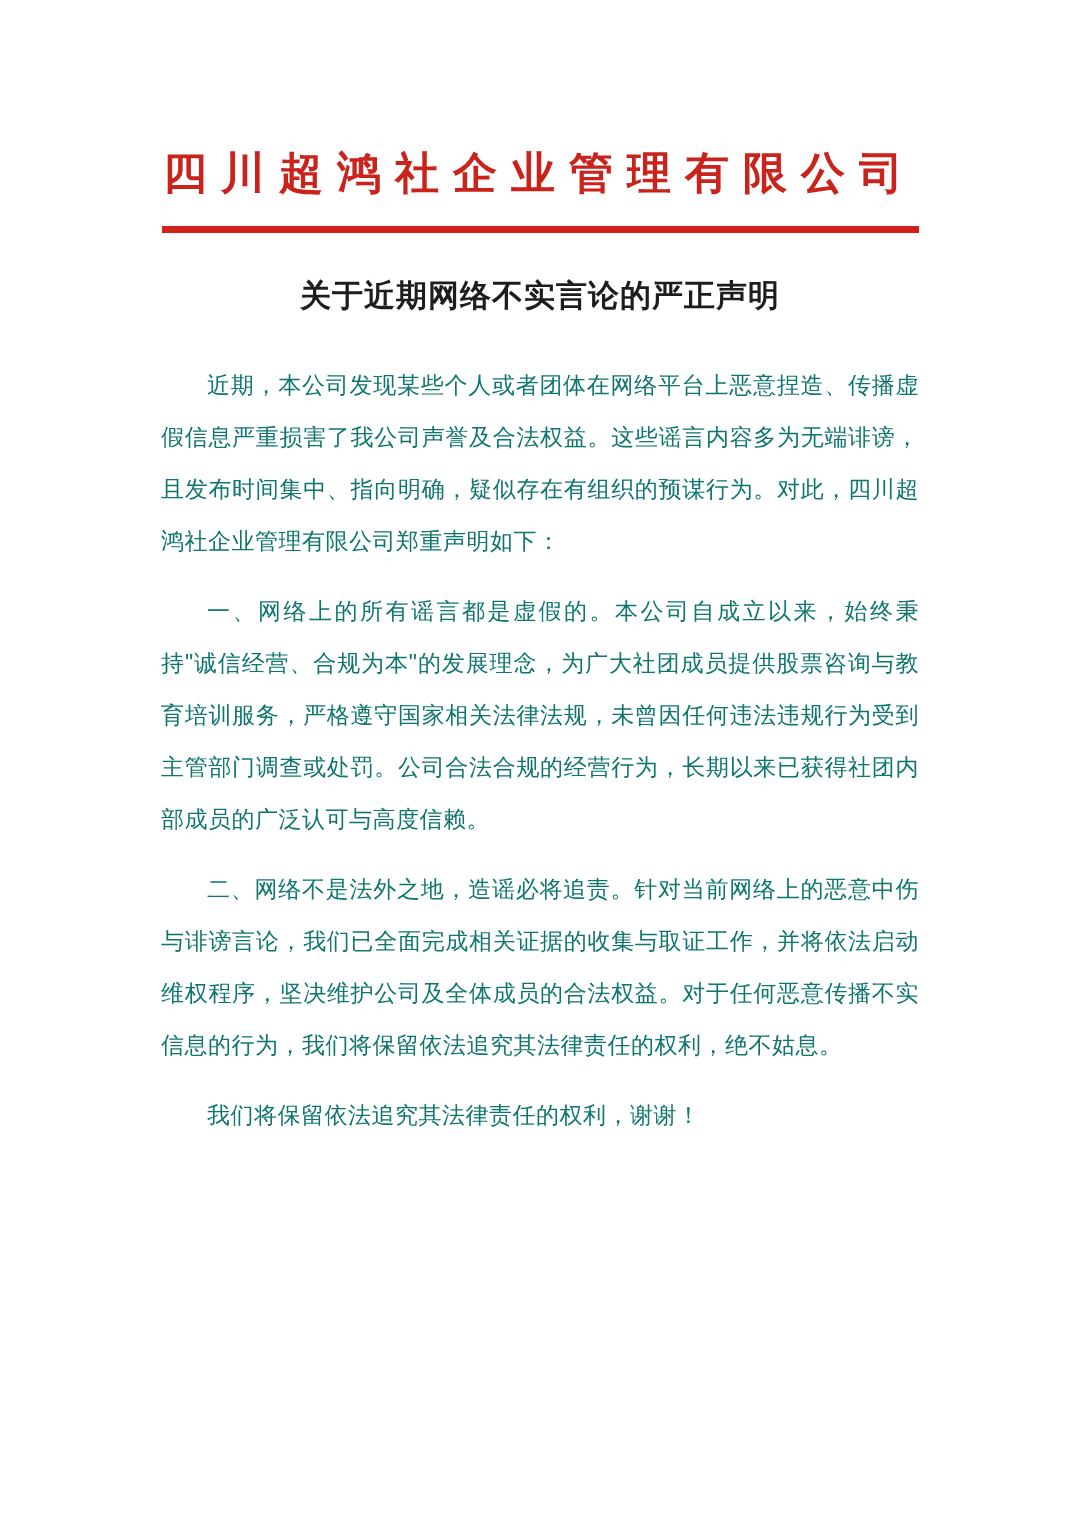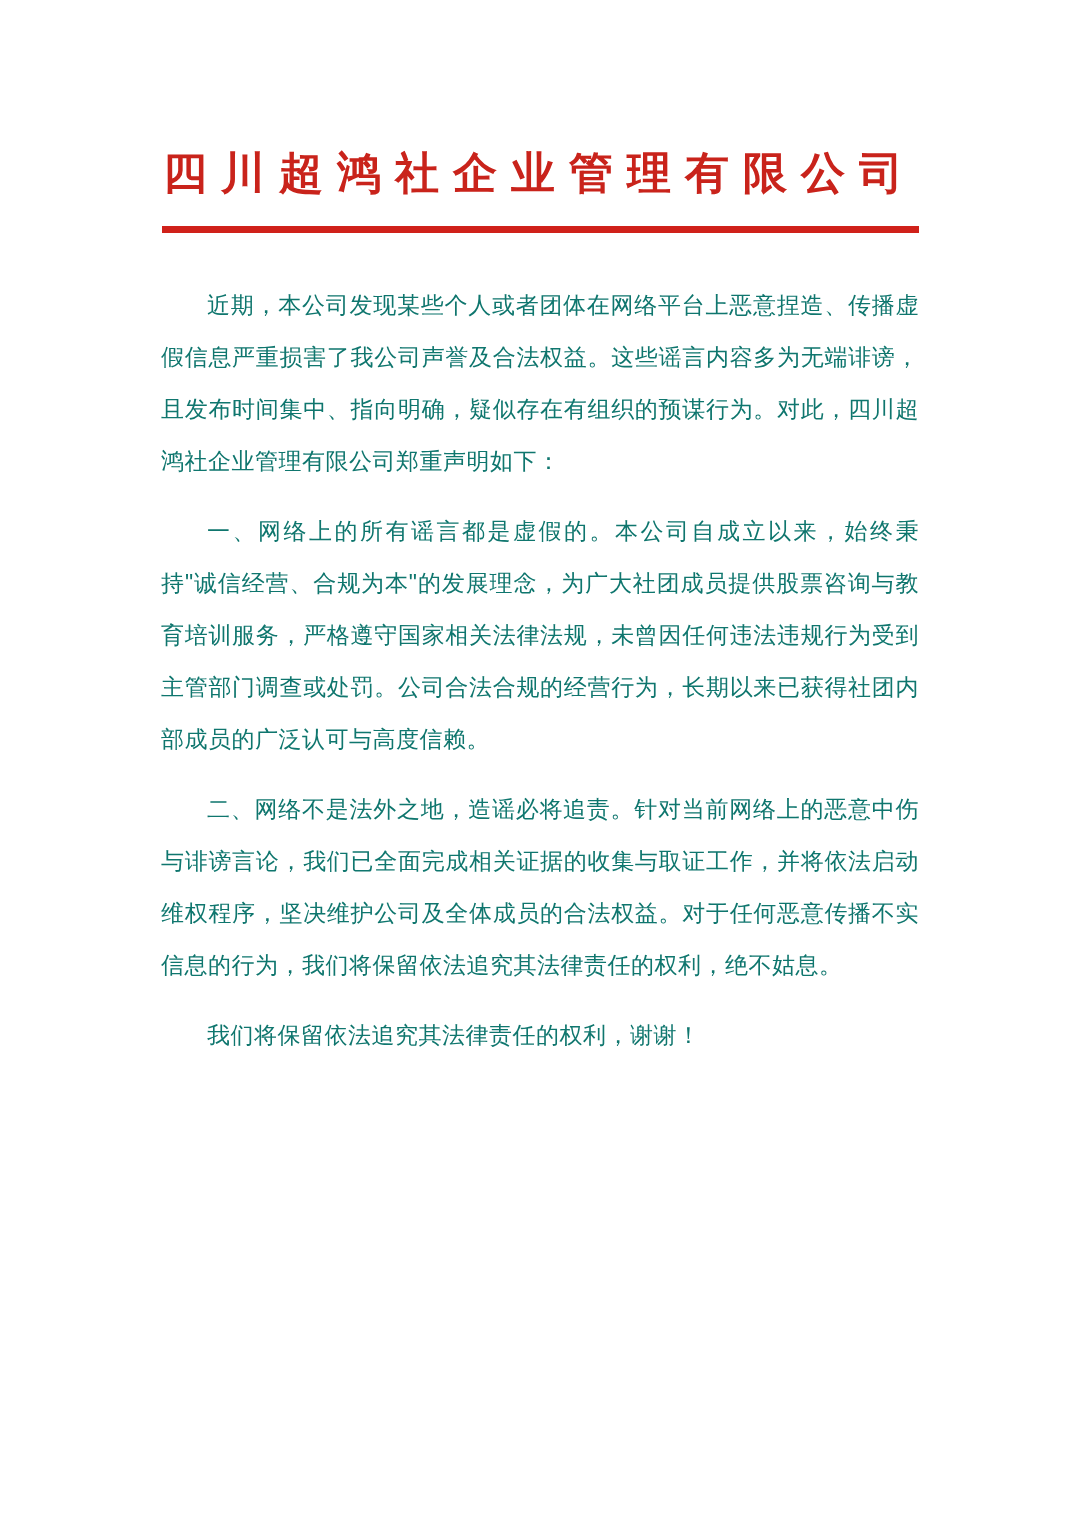--- a/index.html
+++ b/index.html
@@ -146,20 +146,21 @@
 </style>
 </head>
 <body>
 
 <div class="page">
 
   <div class="header-company">四川超鸿社企业管理有限公司</div>
 
   <div class="red-rule"></div>
 
+  <div class="doc-title">关于近期网络不实言论的严正声明</div>
 
   <div class="doc-body">
     <p>近期，本公司发现某些个人或者团体在网络平台上恶意捏造、传播虚假信息严重损害了我公司声誉及合法权益。这些谣言内容多为无端诽谤，且发布时间集中、指向明确，疑似存在有组织的预谋行为。对此，四川超鸿社企业管理有限公司郑重声明如下：</p>
     <p>一、网络上的所有谣言都是虚假的。本公司自成立以来，始终秉持"诚信经营、合规为本"的发展理念，为广大社团成员提供股票咨询与教育培训服务，严格遵守国家相关法律法规，未曾因任何违法违规行为受到主管部门调查或处罚。公司合法合规的经营行为，长期以来已获得社团内部成员的广泛认可与高度信赖。</p>
     <p>二、网络不是法外之地，造谣必将追责。针对当前网络上的恶意中伤与诽谤言论，我们已全面完成相关证据的收集与取证工作，并将依法启动维权程序，坚决维护公司及全体成员的合法权益。对于任何恶意传播不实信息的行为，我们将保留依法追究其法律责任的权利，绝不姑息。</p>
     <p>我们将保留依法追究其法律责任的权利，谢谢！</p>
   </div>
 
   <div class="sig-club">超鸿社团（宣）</div>
 

